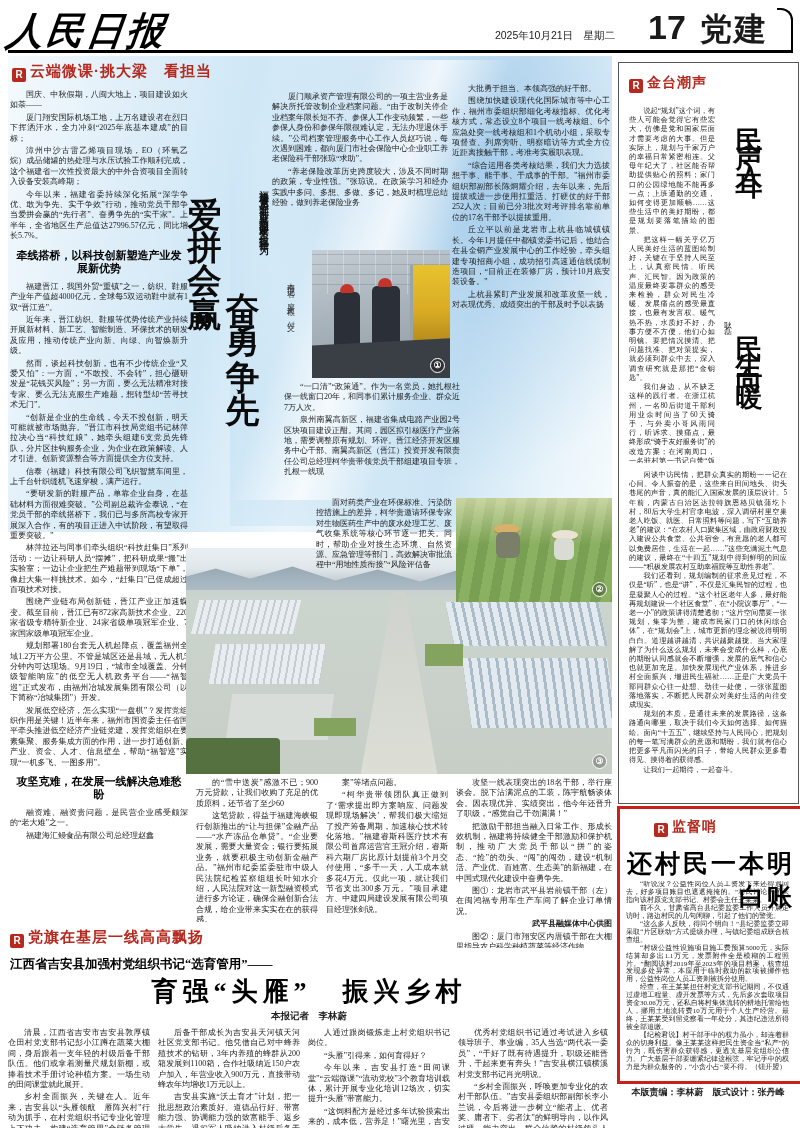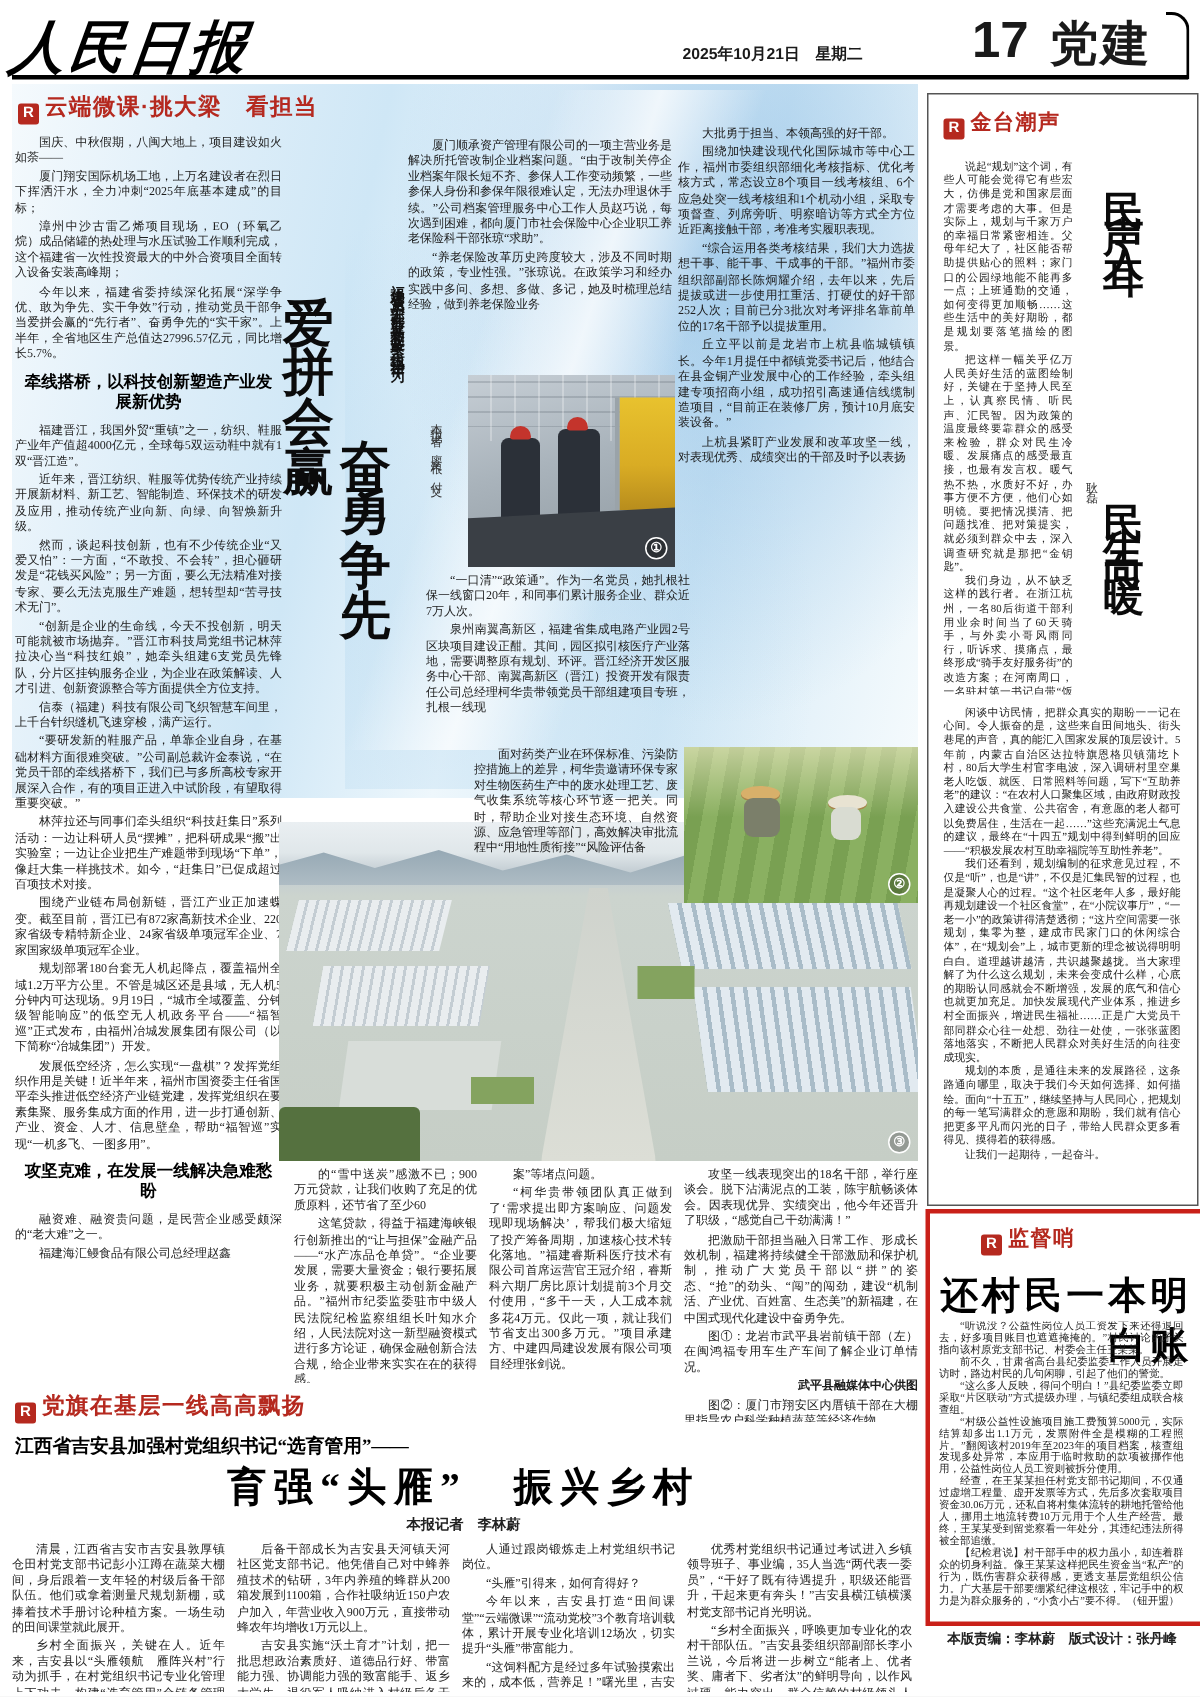--- a/index.html
+++ b/index.html
@@ -3,21 +3,21 @@
 <meta charset="utf-8">
 <style>
   html,body{margin:0;padding:0;background:#f2f2f2;}
   .page{position:relative;width:800px;height:1131px;background:#fff;overflow:hidden;
         font-family:"Liberation Serif",serif;color:#1a1a1a;}
   .abs{position:absolute;}
   
   .masthead{left:10px;top:6px;font-size:37px;font-weight:bold;font-style:italic;
             letter-spacing:3px;transform:skewX(-7deg) scaleY(1.04);transform-origin:left top;color:#000;}
   .hdr-rule{left:8px;top:50px;width:784px;height:3px;background:#000;}
-  .hdr-date{left:455px;top:29px;width:170px;text-align:left;font-size:10.5px;font-weight:bold;
+  .hdr-date{left:470px;top:29px;width:170px;text-align:center;font-size:10.5px;font-weight:normal;
             font-family:"Liberation Sans",sans-serif;}
   .hdr-pagenum{left:648px;top:8px;font-size:34px;font-weight:900;font-family:"Liberation Sans",sans-serif;}
   .hdr-pagename{left:700px;top:8px;font-size:32px;font-weight:900;font-family:"Liberation Sans",sans-serif;letter-spacing:2px;}
   .hdr-bracket{left:777px;top:8px;width:14px;height:43px;border-right:2.5px solid #000;
                border-top:2.5px solid #000;border-top-right-radius:12px;}
   
   .rlogo{display:inline-block;width:14px;height:14px;background:#b5291f;color:#fff;border-radius:2px;
          font:bold 10px/14px "Liberation Sans",sans-serif;text-align:center;vertical-align:-2px;margin-right:4px;}
   .sechead{font-family:"Liberation Sans",sans-serif;font-weight:bold;font-size:15px;color:#b5291f;letter-spacing:1px;}
   .col{font-size:8px;line-height:10.4px;text-align:justify;overflow:hidden;color:#1c1c1c;}

